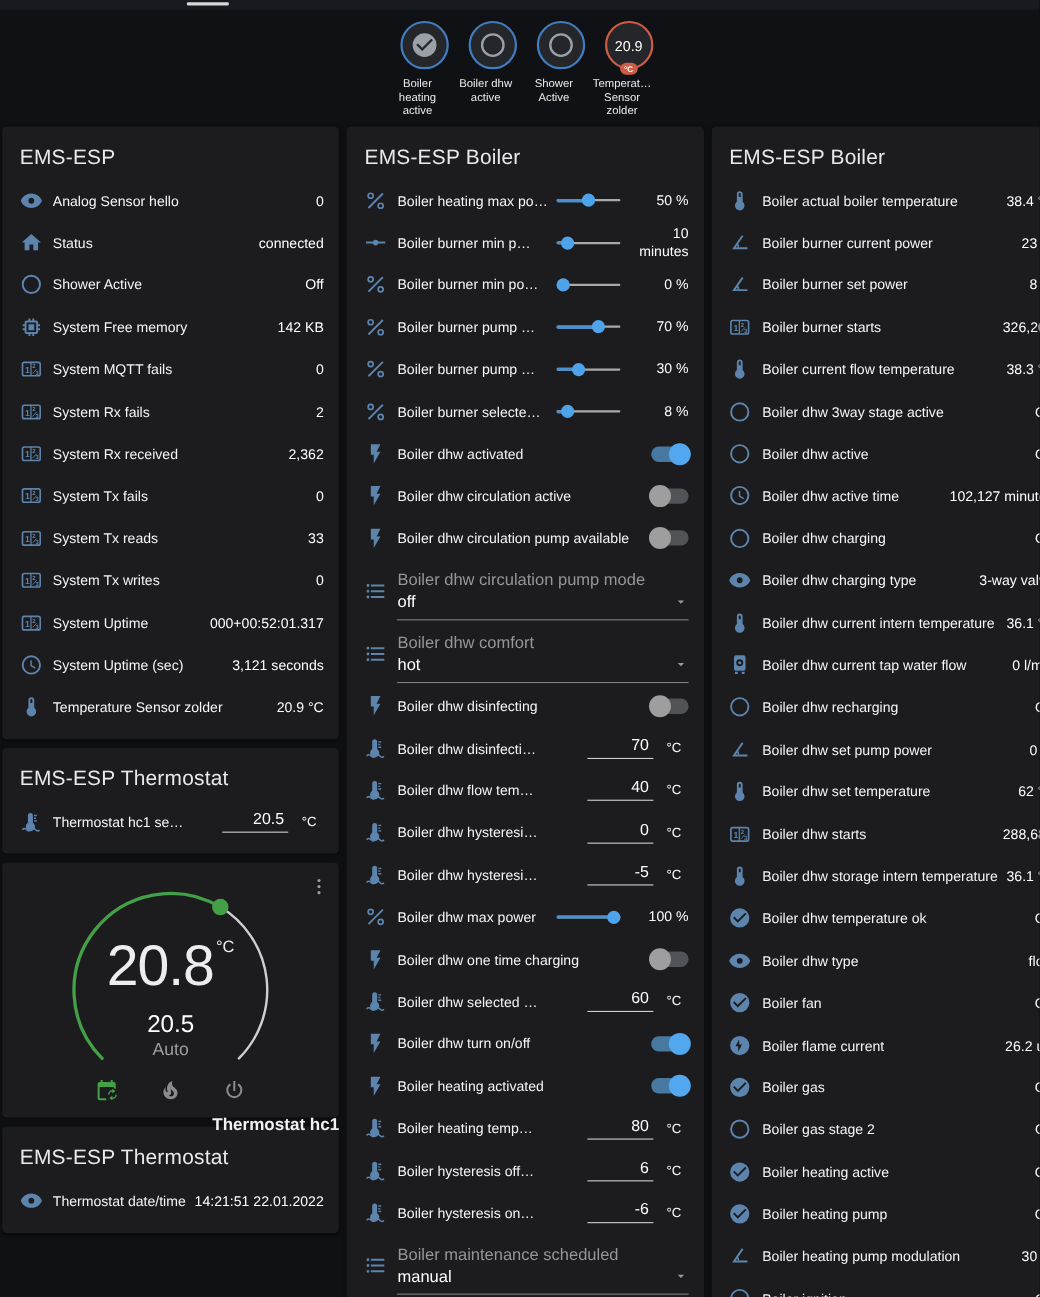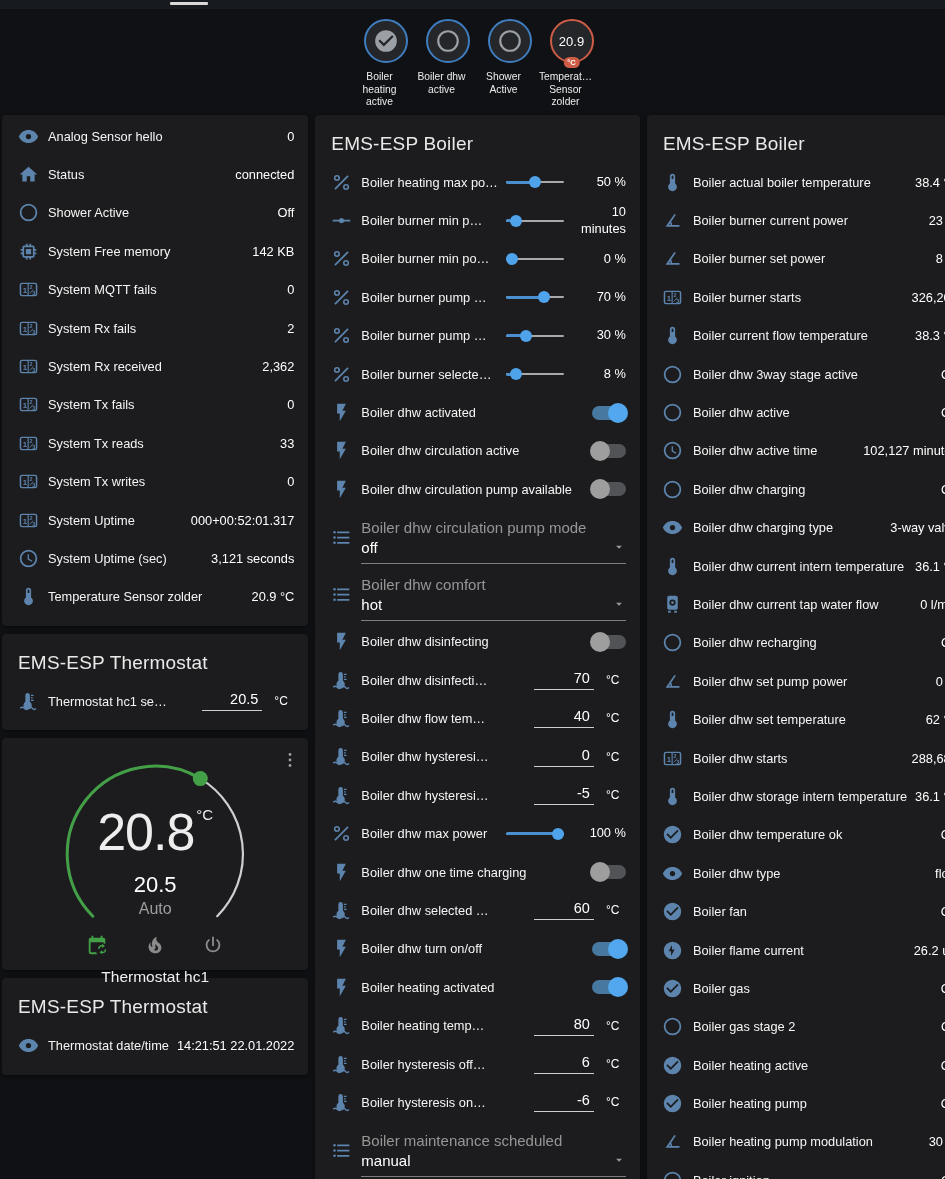--- a/index.html
+++ b/index.html
@@ -50,21 +50,21 @@
   
   .thermo-card{height:232px;position:relative;padding:0;}
   .dial-wrap{position:absolute;left:50%;top:16px;transform:translateX(-50%);width:200px;height:200px;}
   .temp-main{position:absolute;top:64px;width:100%;text-align:center;font-size:52px;color:#ededed;letter-spacing:-1px;}
   .temp-main .deg{font-size:15px;vertical-align:30px;letter-spacing:0;margin-left:2px;}
   .temp-target{position:absolute;top:134px;width:100%;text-align:center;font-size:22px;font-weight:500;color:#fff;}
   .temp-mode{position:absolute;top:162px;width:100%;text-align:center;font-size:16px;color:#9e9e9e;}
   .mode-row{position:absolute;top:196px;width:100%;display:flex;justify-content:center;gap:36px;}
   .mode-btn{color:#8b8b8b;cursor:pointer;display:flex;}
   .mode-btn.active{color:#43a047;}
-  .thermo-name{position:absolute;top:230px;width:100%;text-align:center;font-size:15.5px;font-weight:400;color:#f0f0f0;}
+  .thermo-name{position:absolute;top:230px;width:100%;text-align:right;font-size:15.5px;font-weight:700;color:#f0f0f0;}
   .menu-btn{position:absolute;top:12px;right:8px;color:#9e9e9e;cursor:pointer;}
 </style>
 </head>
 <body>
 
 <div class="topbar">
   <div class="topbar-indicator"></div>
 </div>
 <div class="badges" id="badges">
     <div class="badge">
@@ -101,20 +101,21 @@
       <div class="badge-circle temp">
         <span class="badge-temp-value">20.9</span>
         <span class="badge-unit">°C</span>
       </div>
       <div class="badge-label">Temperat… Sensor zolder</div>
     </div>
   </div>
 <div class="grid">
   <div class="col" id="col-left">
       <div class="card">
+        <div class="card-title">EMS-ESP</div>
         <div class="rows">
           <div class="row">
             <span class="icon">
               <svg viewBox="0 0 24 24" width="21" height="21" fill="currentColor">
                 <path fill-rule="evenodd" d="M12,9A3,3 0 0,1 15,12A3,3 0 0,1 12,15A3,3 0 0,1 9,12A3,3 0 0,1 12,9M12,4.5C17,4.5 21.27,7.61 23,12C21.27,16.39 17,19.5 12,19.5C7,19.5 2.73,16.39 1,12C2.73,7.61 7,4.5 12,4.5Z"></path>
               </svg>
             </span>
             <span class="label">Analog Sensor hello</span>
             <span class="value">0</span>
           </div>

